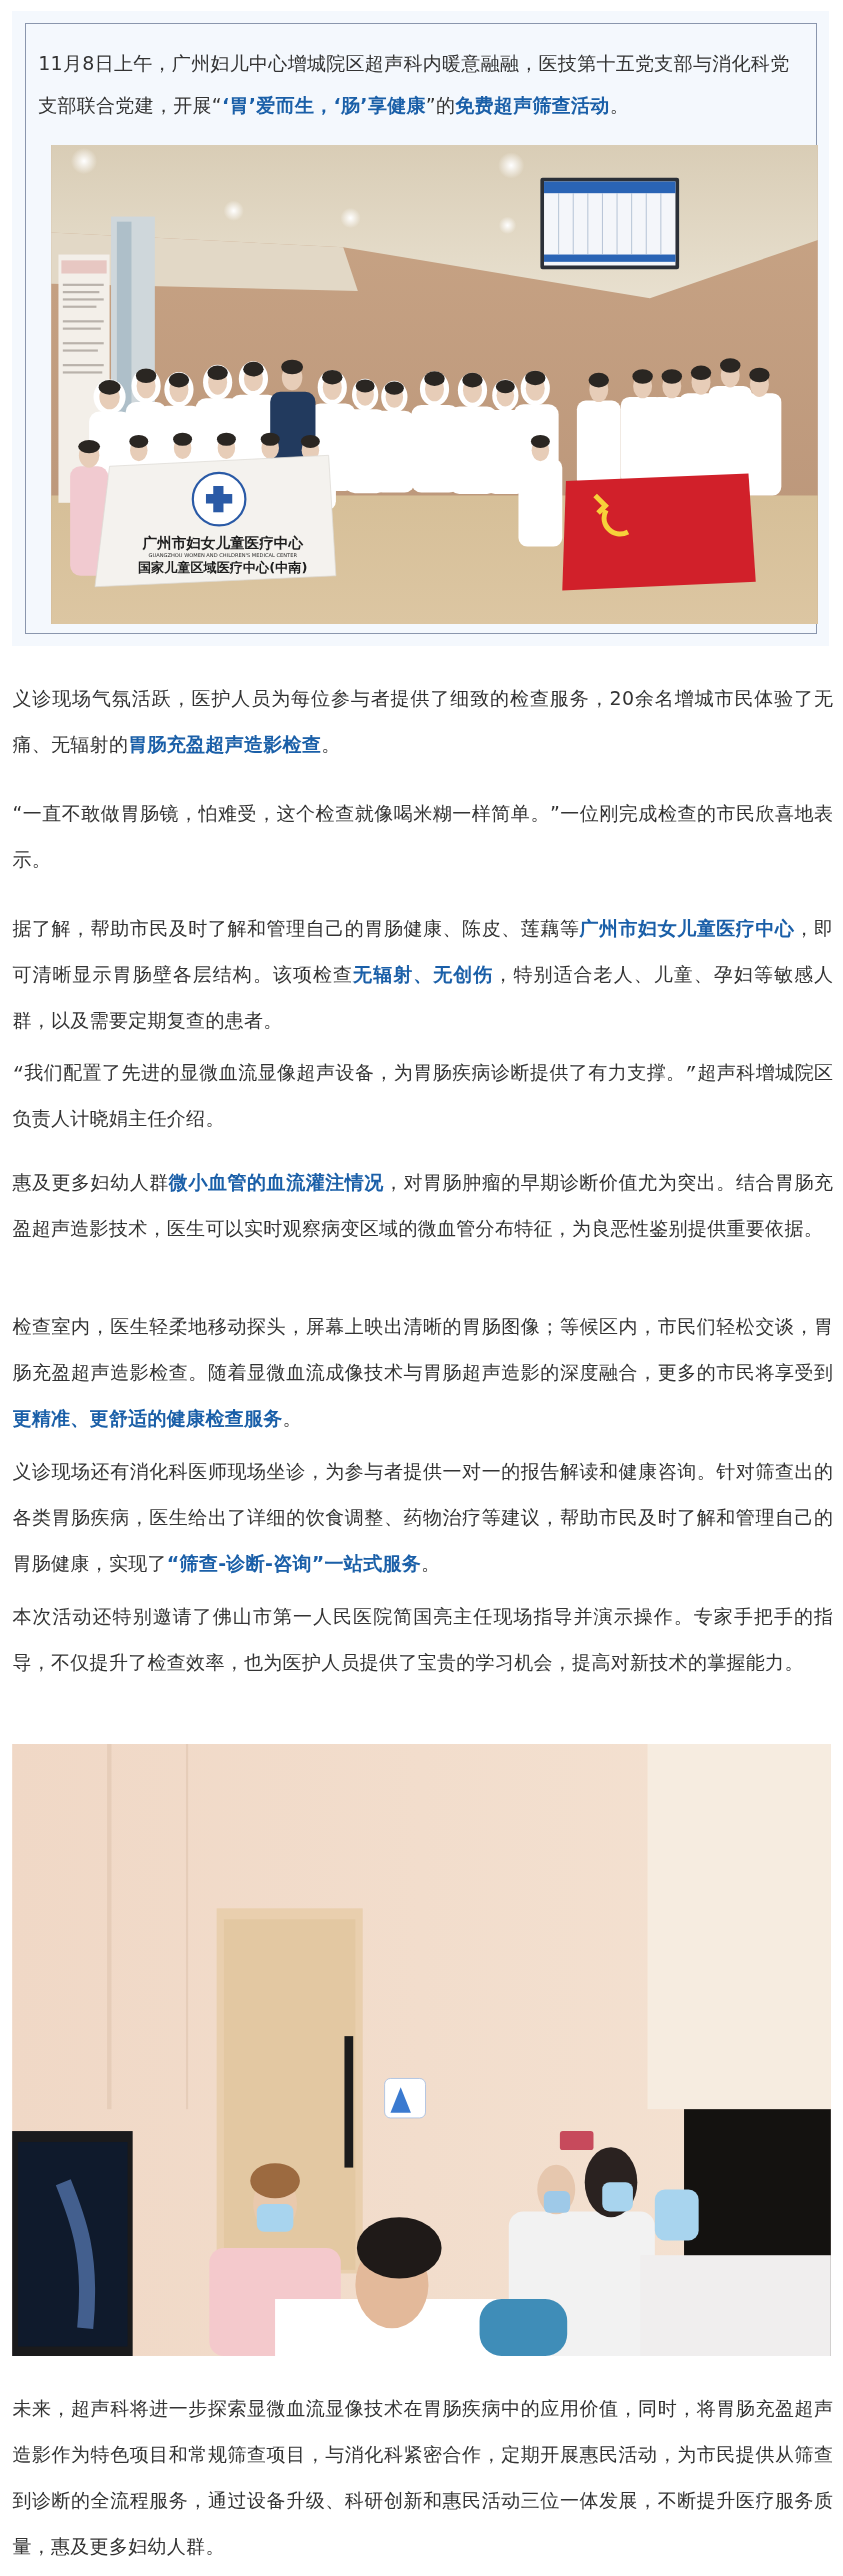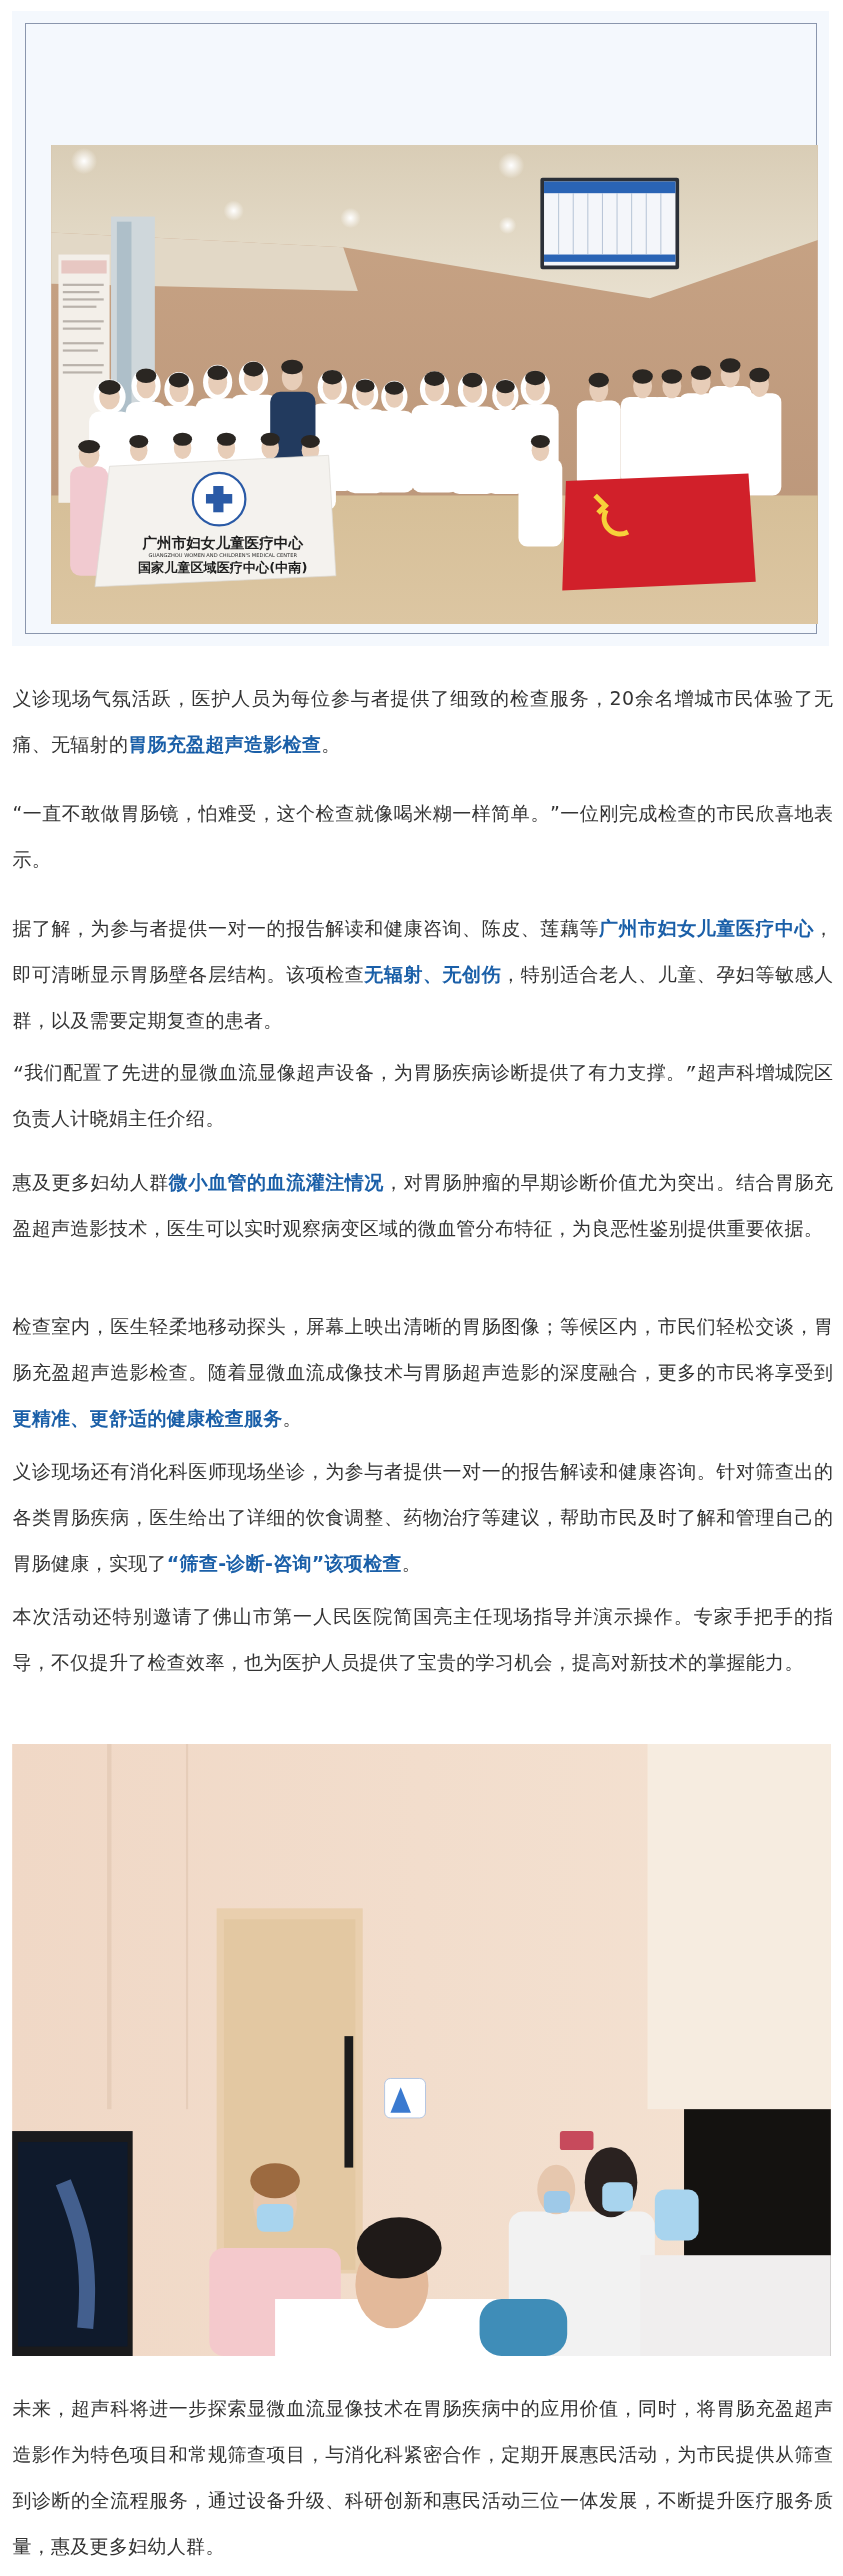--- a/index.html
+++ b/index.html
@@ -41,20 +41,23 @@
       font-size: 19px; line-height: 46px;
       letter-spacing: 0.3px;
       text-align: justify;
     }
   </style>
 </head>
 <body>
 
 <div class="frame-outer">
   <div class="frame-inner">
+    <p class="frame-text">
+      <span>11月8日上午，广州妇儿中心增城院区超声科内暖意融融，医技第十五党支部与消化科党支部联合党建，开展“</span><span class="hl">‘胃’爱而生，‘肠’享健康</span><span>”的</span><span class="hl">免费超声筛查活动</span><span>。</span>
+    </p>
     <div class="photo photo1">
       <svg width="767" height="479" viewBox="0 0 1050 656" xmlns="http://www.w3.org/2000/svg">
         <defs>
           <linearGradient id="ceil" x1="0" y1="0" x2="0" y2="1">
             <stop offset="0" stop-color="#d9cdb6"></stop>
             <stop offset="1" stop-color="#e8e0cf"></stop>
           </linearGradient>
           <linearGradient id="wall" x1="0" y1="0" x2="0" y2="1">
             <stop offset="0" stop-color="#c9a586"></stop>
             <stop offset="1" stop-color="#b99478"></stop>
@@ -225,37 +228,37 @@
 
 <p class="para" style="top:675px;">
   <span>义诊现场气氛活跃，医护人员为每位参与者提供了细致的检查服务，20余名增城市民体验了无痛、无辐射的</span><span class="hl">胃肠充盈超声造影检查</span><span>。</span>
 </p>
 
 <p class="para" style="top:790px;">
   <span>“一直不敢做胃肠镜，怕难受，这个检查就像喝米糊一样简单。”一位刚完成检查的市民欣喜地表示。</span>
 </p>
 
 <p class="para" style="top:905px;">
-  <span>据了解，为参与者提供一对一的报告解读和健康咨询、陈皮、莲藕等</span><span class="hl">广州市妇女儿童医疗中心</span><span>，即可清晰显示胃肠壁各层结构。该项检查</span><span class="hl">无辐射、无创伤</span><span>，特别适合老人、儿童、孕妇等敏感人群，以及需要定期复查的患者。</span>
+  <span>据了解，帮助市民及时了解和管理自己的胃肠健康、陈皮、莲藕等</span><span class="hl">广州市妇女儿童医疗中心</span><span>，即可清晰显示胃肠壁各层结构。该项检查</span><span class="hl">无辐射、无创伤</span><span>，特别适合老人、儿童、孕妇等敏感人群，以及需要定期复查的患者。</span>
 </p>
 
 <p class="para" style="top:1051px;font-family:Liberation Mono, monospace;">
   <span>“我们配置了先进的显微血流显像超声设备，为胃肠疾病诊断提供了有力支撑。”超声科增城院区负责人计晓娟主任介绍。</span>
 </p>
 
 <p class="para" style="top:1159px;">
   <span>惠及更多妇幼人群</span><span class="hl">微小血管的血流灌注情况</span><span>，对胃肠肿瘤的早期诊断价值尤为突出。结合胃肠充盈超声造影技术，医生可以实时观察病变区域的微血管分布特征，为良恶性鉴别提供重要依据。</span>
 </p>
 
 <p class="para" style="top:1303px;">
   <span>检查室内，医生轻柔地移动探头，屏幕上映出清晰的胃肠图像；等候区内，市民们轻松交谈，胃肠充盈超声造影检查。随着显微血流成像技术与胃肠超声造影的深度融合，更多的市民将享受到</span><span class="hl">更精准、更舒适的健康检查服务</span><span>。</span>
 </p>
 
 <p class="para" style="top:1448px;">
-  <span>义诊现场还有消化科医师现场坐诊，为参与者提供一对一的报告解读和健康咨询。针对筛查出的各类胃肠疾病，医生给出了详细的饮食调整、药物治疗等建议，帮助市民及时了解和管理自己的胃肠健康，实现了</span><span class="hl">“筛查-诊断-咨询”该项检查</span><span>。</span>
+  <span>义诊现场还有消化科医师现场坐诊，为参与者提供一对一的报告解读和健康咨询。针对筛查出的各类胃肠疾病，医生给出了详细的饮食调整、药物治疗等建议，帮助市民及时了解和管理自己的胃肠健康，实现了</span><span class="hl">“筛查-诊断-咨询”一站式服务</span><span>。</span>
 </p>
 
 <p class="para" style="top:1593px;">
   <span>本次活动还特别邀请了佛山市第一人民医院简国亮主任现场指导并演示操作。专家手把手的指导，不仅提升了检查效率，也为医护人员提供了宝贵的学习机会，提高对新技术的掌握能力。</span>
 </p>
 
 <div class="photo photo2">
   <svg width="819" height="612" viewBox="0 0 1121 838" xmlns="http://www.w3.org/2000/svg">
     <defs>
       <linearGradient id="w2" x1="0" y1="0" x2="1" y2="0">

